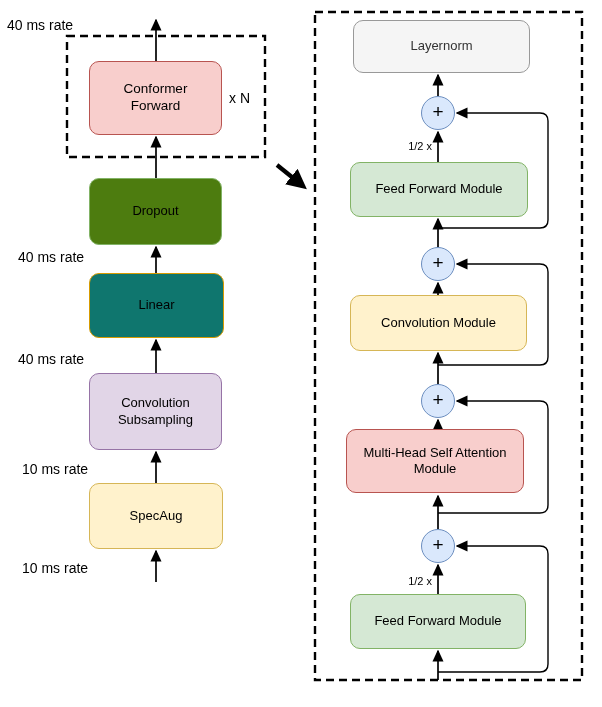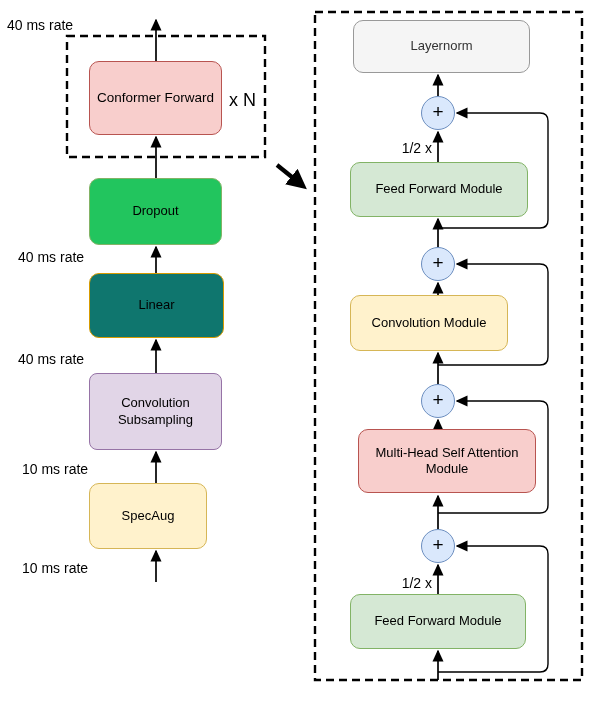--- a/index.html
+++ b/index.html
@@ -25,21 +25,21 @@
     box-sizing: border-box;
     border: 1.6px solid #000;
     border-radius: 10px;
     display: flex;
     align-items: center;
     justify-content: center;
     text-align: center;
     font-size: 13px;
     line-height: 1.25;
     color: #000;
-    padding: 2px 0;
+    padding: 2px 8px;
   }
   .plus-circle {
     position: absolute;
     box-sizing: border-box;
     width: 34px; height: 34px;
     border-radius: 50%;
     border: 1.6px solid #6c8ebf;
     display: flex;
     align-items: center;
     justify-content: center;
@@ -51,27 +51,27 @@
   .rate-label {
     position: absolute;
     font-size: 14px;
     color: #000;
     white-space: nowrap;
   }
   .half-label {
     position: absolute;
     width: 36px;
     text-align: right;
-    font-size: 14px;
+    font-size: 11px;
     color: #000;
     white-space: nowrap;
   }
   .repeat-label {
     position: absolute;
-    font-size: 18px;
+    font-size: 14px;
     color: #000;
     white-space: nowrap;
   }
   .gray-text { color: #333333; }
 </style>
 </head>
 <body>
 
 <div id="canvas">
 
@@ -119,57 +119,57 @@
 
     <line x1="277" y1="165" x2="303" y2="186" stroke="#000" stroke-width="4.2" marker-end="url(#ahBig)"></line>
   </svg>
 
   <div class="rate-label" style="left:7px; top:17px;">40 ms rate</div>
 
   <div class="box" style="left: 89px; top: 61px; width: 133px; height: 74px; font-size: 13.5px; background-color: rgb(248, 206, 204); border-color: rgb(184, 84, 80);">Conformer Forward</div>
 
   <div class="repeat-label" style="left:229px; top:90px;">x N</div>
 
-  <div class="box" style="left: 89px; top: 178px; width: 133px; height: 67px; background-color: #22c55e; border-color: rgb(130, 179, 102);">Dropout</div>
+  <div class="box" style="left: 89px; top: 178px; width: 133px; height: 67px; background-color: #4d7c0f; border-color: rgb(130, 179, 102);">Dropout</div>
 
   <div class="rate-label" style="left:18px; top:249px;">40 ms rate</div>
 
   <div class="box" style="left: 89px; top: 273px; width: 135px; height: 65px; background-color: #0f766e; border-color: rgb(215, 155, 0);">Linear</div>
 
   <div class="rate-label" style="left:18px; top:351px;">40 ms rate</div>
 
-  <div class="box" style="left: 89px; top: 373px; width: 133px; height: 77px; background-color: rgb(225, 213, 231); border-color: rgb(150, 115, 166); border-radius: 8px;">Convolution Subsampling</div>
+  <div class="box" style="left: 89px; top: 373px; width: 133px; height: 77px; background-color: rgb(225, 213, 231); border-color: rgb(150, 115, 166);">Convolution Subsampling</div>
 
   <div class="rate-label" style="left:22px; top:461px;">10 ms rate</div>
 
-  <div class="box" style="left: 89px; top: 483px; width: 118px; height: 66px; background-color: rgb(255, 242, 204); border-color: rgb(214, 182, 86);">SpecAug</div>
+  <div class="box" style="left: 89px; top: 483px; width: 134px; height: 66px; background-color: rgb(255, 242, 204); border-color: rgb(214, 182, 86);">SpecAug</div>
 
   <div class="rate-label" style="left:22px; top:560px;">10 ms rate</div>
 
   <div class="box gray-text" style="left: 353px; top: 20px; width: 177px; height: 53px; background-color: rgb(245, 245, 245); border-color: rgb(153, 153, 153);">Layernorm</div>
 
   <div class="plus-circle" style="left: 421px; top: 96px; background-color: rgb(218, 232, 252); border-color: rgb(108, 142, 191);">
       <span>+</span>
     </div>
 
   <div class="half-label" style="left:396px; top:140px;">1/2 x</div>
 
   <div class="box" style="left: 350px; top: 162px; width: 178px; height: 55px; background-color: rgb(213, 232, 212); border-color: rgb(130, 179, 102);">Feed Forward Module</div>
 
   <div class="plus-circle" style="left: 421px; top: 247px; background-color: rgb(218, 232, 252); border-color: rgb(108, 142, 191);">
       <span>+</span>
     </div>
 
-  <div class="box" style="left: 350px; top: 295px; width: 158px; height: 56px; background-color: rgb(255, 242, 204); border-color: rgb(214, 182, 86);">Convolution Module</div>
+  <div class="box" style="left: 350px; top: 295px; width: 177px; height: 56px; background-color: rgb(255, 242, 204); border-color: rgb(214, 182, 86);">Convolution Module</div>
 
   <div class="plus-circle" style="left: 421px; top: 384px; background-color: rgb(218, 232, 252); border-color: rgb(108, 142, 191);">
       <span>+</span>
     </div>
 
-  <div class="box" style="left: 358px; top: 429px; width: 178px; height: 64px; background-color: rgb(248, 206, 204); border-color: rgb(184, 84, 80);">Multi-Head Self Attention Module</div>
+  <div class="box" style="left: 346px; top: 429px; width: 178px; height: 64px; background-color: rgb(248, 206, 204); border-color: rgb(184, 84, 80);">Multi-Head Self Attention Module</div>
 
   <div class="plus-circle" style="left: 421px; top: 529px; background-color: rgb(218, 232, 252); border-color: rgb(108, 142, 191);">
       <span>+</span>
     </div>
 
   <div class="half-label" style="left:396px; top:575px;">1/2 x</div>
 
   <div class="box" style="left: 350px; top: 594px; width: 176px; height: 55px; background-color: rgb(213, 232, 212); border-color: rgb(130, 179, 102);">Feed Forward Module</div>
 
 </div>

